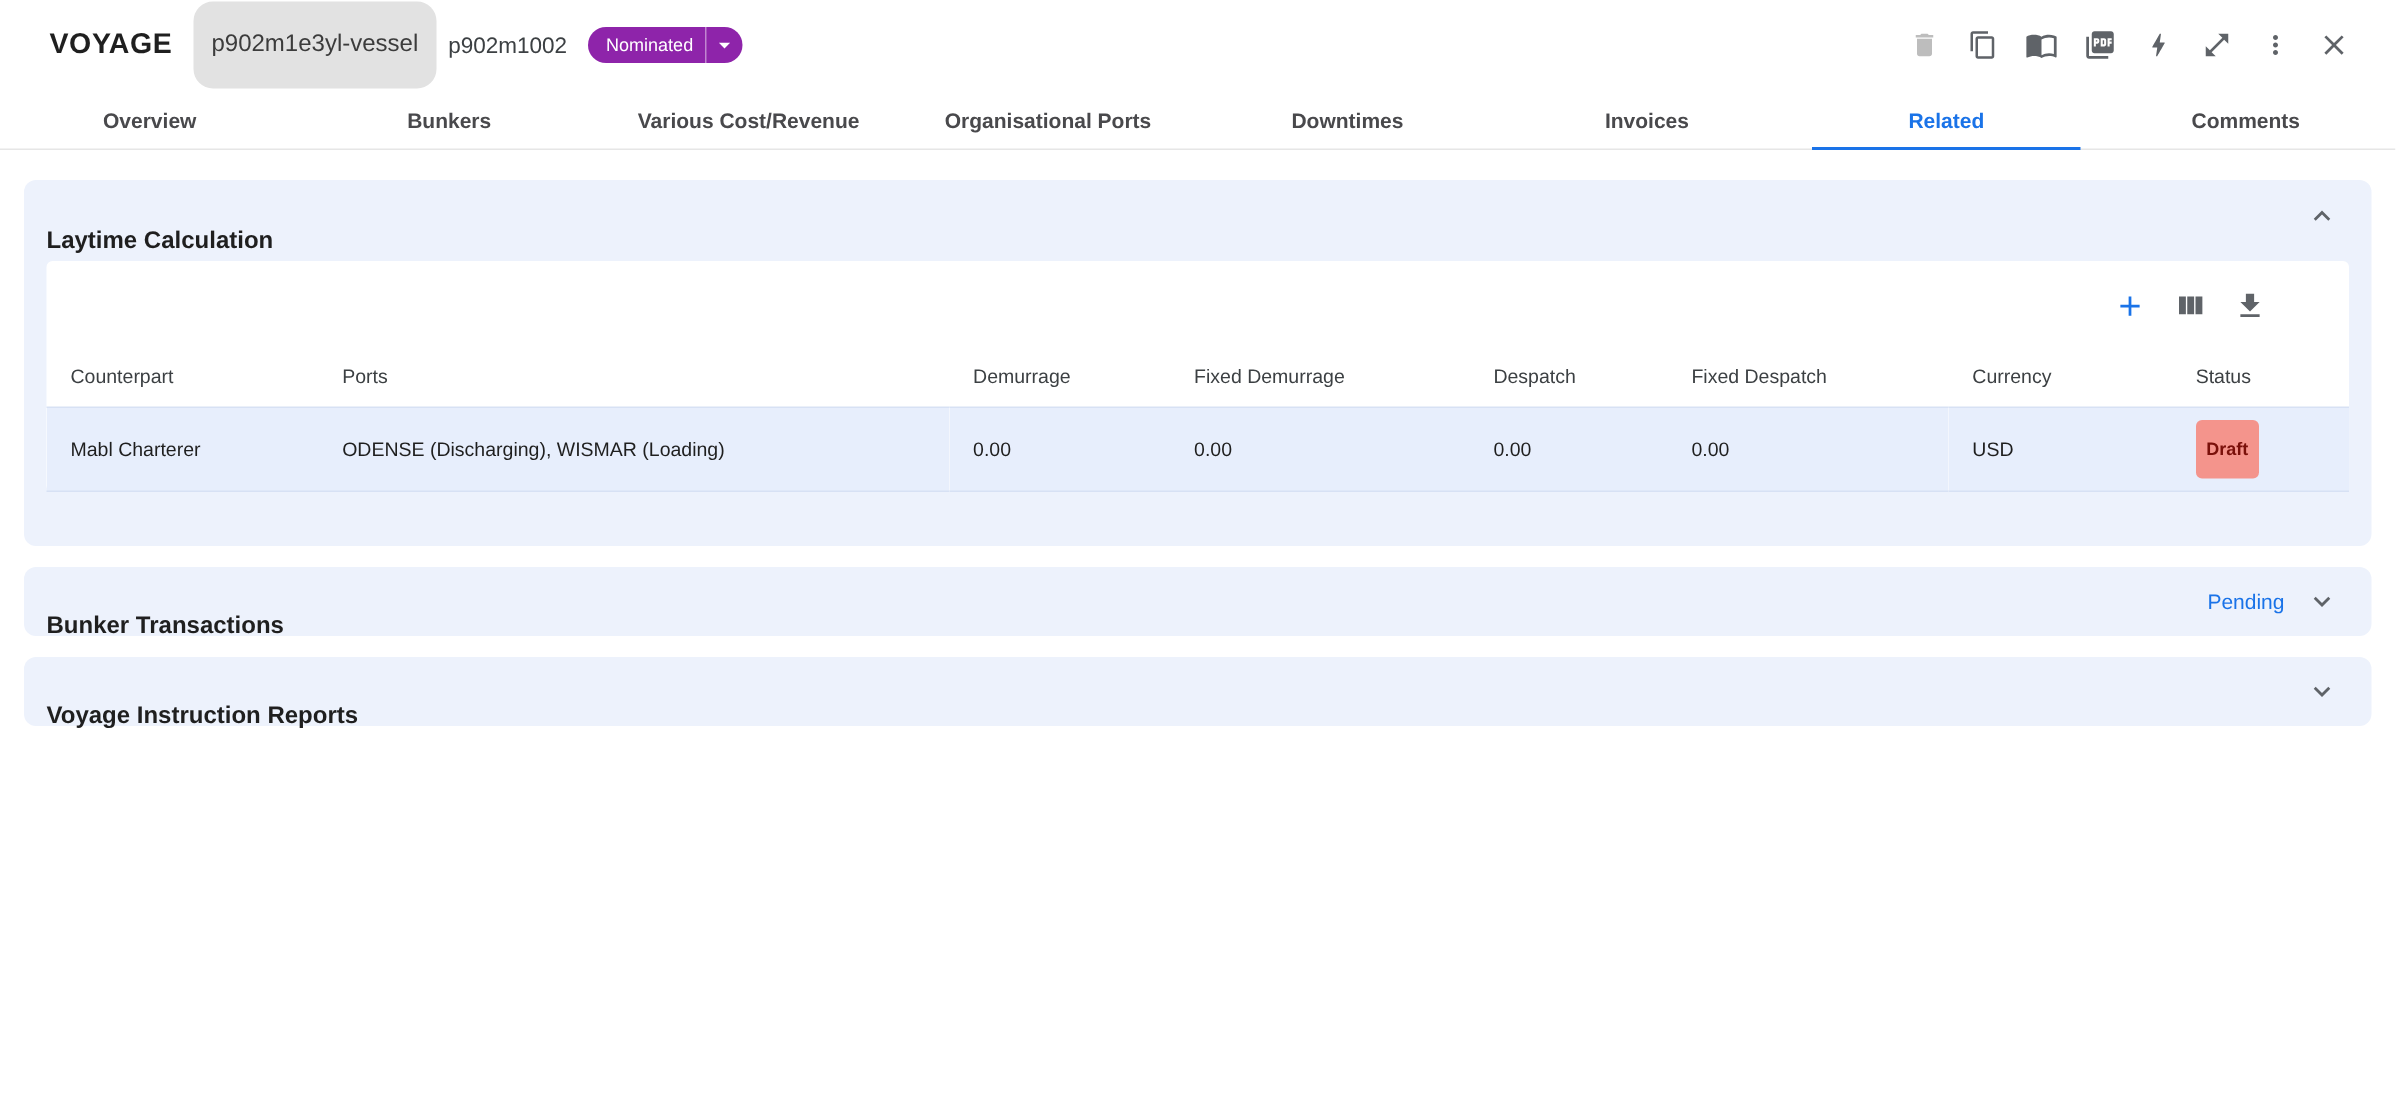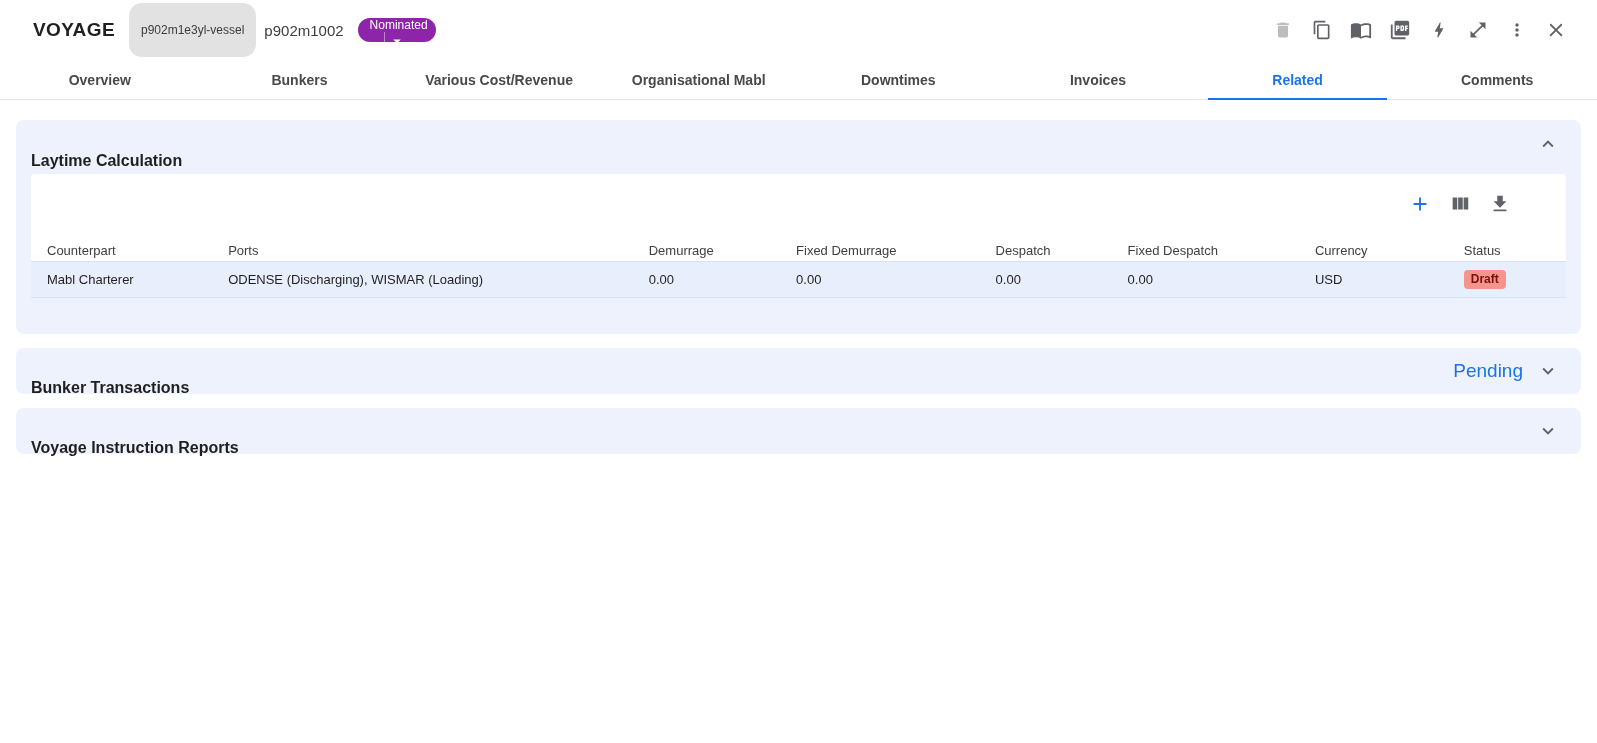--- a/index.html
+++ b/index.html
@@ -23,42 +23,41 @@
   .app-title {
     font-size: 19px;
     font-weight: 700;
     letter-spacing: 0.4px;
     color: #1f1f1f;
   }
   .vessel-chip {
     margin-left: 14px;
     background: #e2e2e2;
     color: #3c3c3c;
-    font-size: 12px;
+    font-size: 16px;
     padding: 20px 12px;
     border-radius: 13px;
     white-space: nowrap;
   }
   .voyage-number {
     margin-left: 8px;
     font-size: 15px;
     font-weight: 500;
     color: #3c4043;
   }
   .status-pill {
     margin-left: 14px;
     background: #8e24aa;
     color: #ffffff;
     border-radius: 14px;
     display: inline-flex;
     align-items: center;
     overflow: hidden;
     cursor: pointer;
     height: 24px;
-    flex-direction: column;
   }
   .status-pill .pill-label {
     font-size: 12px;
     font-weight: 500;
     padding: 0 8px 0 12px;
   }
   .status-pill .pill-caret {
     border-left: 1px solid rgba(255,255,255,0.45);
     padding: 0 3px;
     display: flex;
@@ -116,21 +115,21 @@
     cursor: pointer;
   }
   .panel-title {
     font-size: 16px;
     font-weight: 700;
     color: #1f1f1f;
     margin-top: 33px;
   }
   .panel-header .spacer { flex: 1; }
   .panel-status {
-    font-size: 19px;
+    font-size: 14px;
     color: #1a73e8;
     margin-right: 14px;
   }
   .chevron { color: #5f6368; width: 22px; height: 22px; cursor: pointer; }
 
   .panel.expanded { padding-bottom: 36px; }
   .panel.expanded .panel-header { height: 48px; }
 
   
   .table-card {
@@ -153,21 +152,21 @@
   table.data-table {
     width: 100%;
     border-collapse: collapse;
     table-layout: fixed;
     font-size: 13px;
   }
   table.data-table th {
     text-align: left;
     font-weight: 500;
     color: #3c4043;
-    padding: 9px 10px 3px 16px;
+    padding: 9px 10px 13px 16px;
     white-space: nowrap;
     overflow: hidden;
   }
   table.data-table td {
     color: #1f1f1f;
     padding: 8px 10px 8px 16px;
     white-space: nowrap;
     overflow: hidden;
   }
   table.data-table tbody tr {
@@ -176,21 +175,21 @@
     border-bottom: 1px solid #d7e1f4;
     cursor: pointer;
     height: 33px;
   }
   .badge-draft {
     display: inline-block;
     background: #f4948c;
     color: #7a100a;
     font-size: 12px;
     font-weight: 600;
-    padding: 2px 7px;
+    padding: 12px 7px;
     border-radius: 4px;
     line-height: 15px;
   }
 </style>
 </head>
 <body>
 
 <div class="app-header">
   <span class="app-title">VOYAGE</span>
   <span class="vessel-chip">p902m1e3yl-vessel</span>
@@ -245,21 +244,21 @@
           <path d="M19 6.41L17.59 5 12 10.59 6.41 5 5 6.41 10.59 12 5 17.59 6.41 19 12 13.41 17.59 19 19 17.59 13.41 12 19 6.41z"></path>
         </svg>
     </span>
   </div>
 </div>
 
 <div class="tab-bar">
   <div class="tab">Overview</div>
   <div class="tab">Bunkers</div>
   <div class="tab">Various Cost/Revenue</div>
-  <div class="tab">Organisational Mabl</div>
+  <div class="tab">Organisational Ports</div>
   <div class="tab">Downtimes</div>
   <div class="tab">Invoices</div>
   <div class="tab active">Related</div>
   <div class="tab">Comments</div>
 </div>
 
 <div class="content">
 
   <div class="panel expanded">
     <div class="panel-header">

